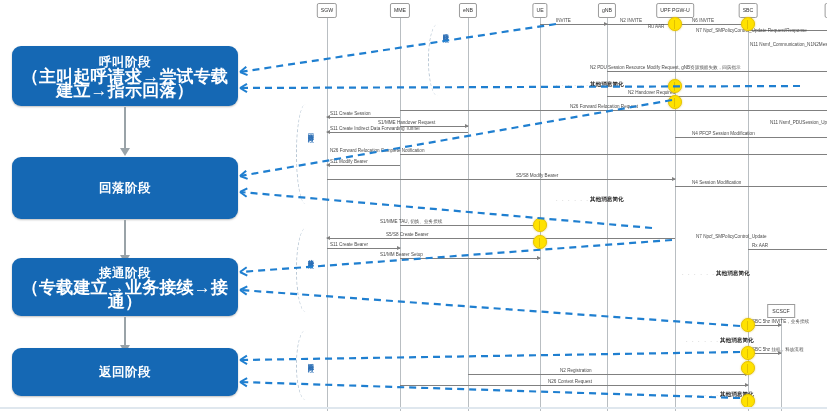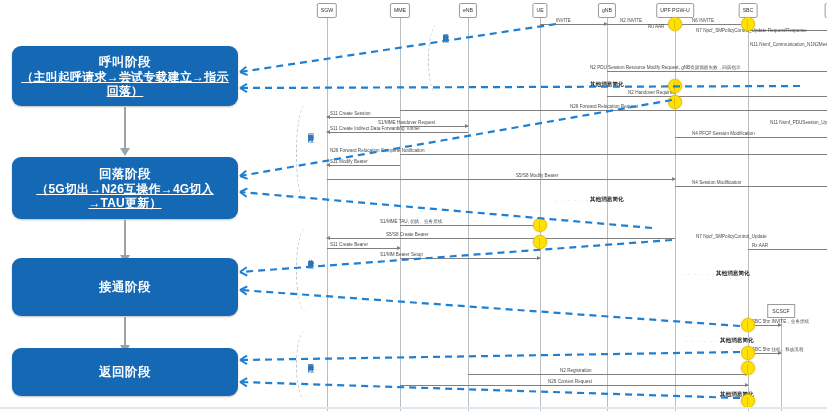--- a/index.html
+++ b/index.html
@@ -21,21 +21,21 @@
     border-radius:9px;
     color:#ffffff;
     text-align:center;
     font-weight:bold;
     box-sizing:border-box;
     padding:5px 8px;
     display:flex;flex-direction:column;justify-content:center;align-items:center;
     box-shadow:0 1px 2px rgba(0,0,0,.25);
   }
   .flow-title{font-size:12.5px;line-height:15px;letter-spacing:.5px;}
-  .flow-sub{font-size:12px;line-height:14px;letter-spacing:.2px;text-decoration:underline;}
+  .flow-sub{font-size:17px;line-height:14px;letter-spacing:.2px;}
 
   .flow-arrow{position:absolute;width:2px;background:#9aa3a8;}
   .flow-arrow::after{
     content:"";position:absolute;left:-4px;bottom:-7px;
     border-left:5px solid transparent;border-right:5px solid transparent;
     border-top:8px solid #9aa3a8;
   }
 
   
   #seq{position:absolute;left:300px;top:0;width:527px;height:411px;background:#fff;}
@@ -100,26 +100,26 @@
   <div id="flow-panel">
 
     <div class="flow-box" style="left:12px;top:46px;width:226px;height:60px;">
       <div class="flow-title">呼叫阶段</div>
       <div class="flow-sub">（主叫起呼请求→尝试专载建立→指示回落）</div>
     </div>
     <div class="flow-arrow" style="left:124px;top:107px;height:42px;"></div>
 
     <div class="flow-box" style="left:12px;top:157px;width:226px;height:62px;">
       <div class="flow-title">回落阶段</div>
-      <div class="flow-sub">（5G切出→N26互操作→4G切入→TAU更新）</div>
     </div>
     <div class="flow-arrow" style="left:124px;top:220px;height:36px;"></div>
 
     <div class="flow-box" style="left:12px;top:258px;width:226px;height:58px;">
       <div class="flow-title">接通阶段</div>
+      <div class="flow-sub">（专载建立→业务接续→接通）</div>
     </div>
     <div class="flow-arrow" style="left:124px;top:317px;height:29px;"></div>
 
     <div class="flow-box" style="left:12px;top:348px;width:226px;height:48px;">
       <div class="flow-title">返回阶段</div>
     </div>
   </div>
 
   <div id="seq">
     <div id="lanes">

